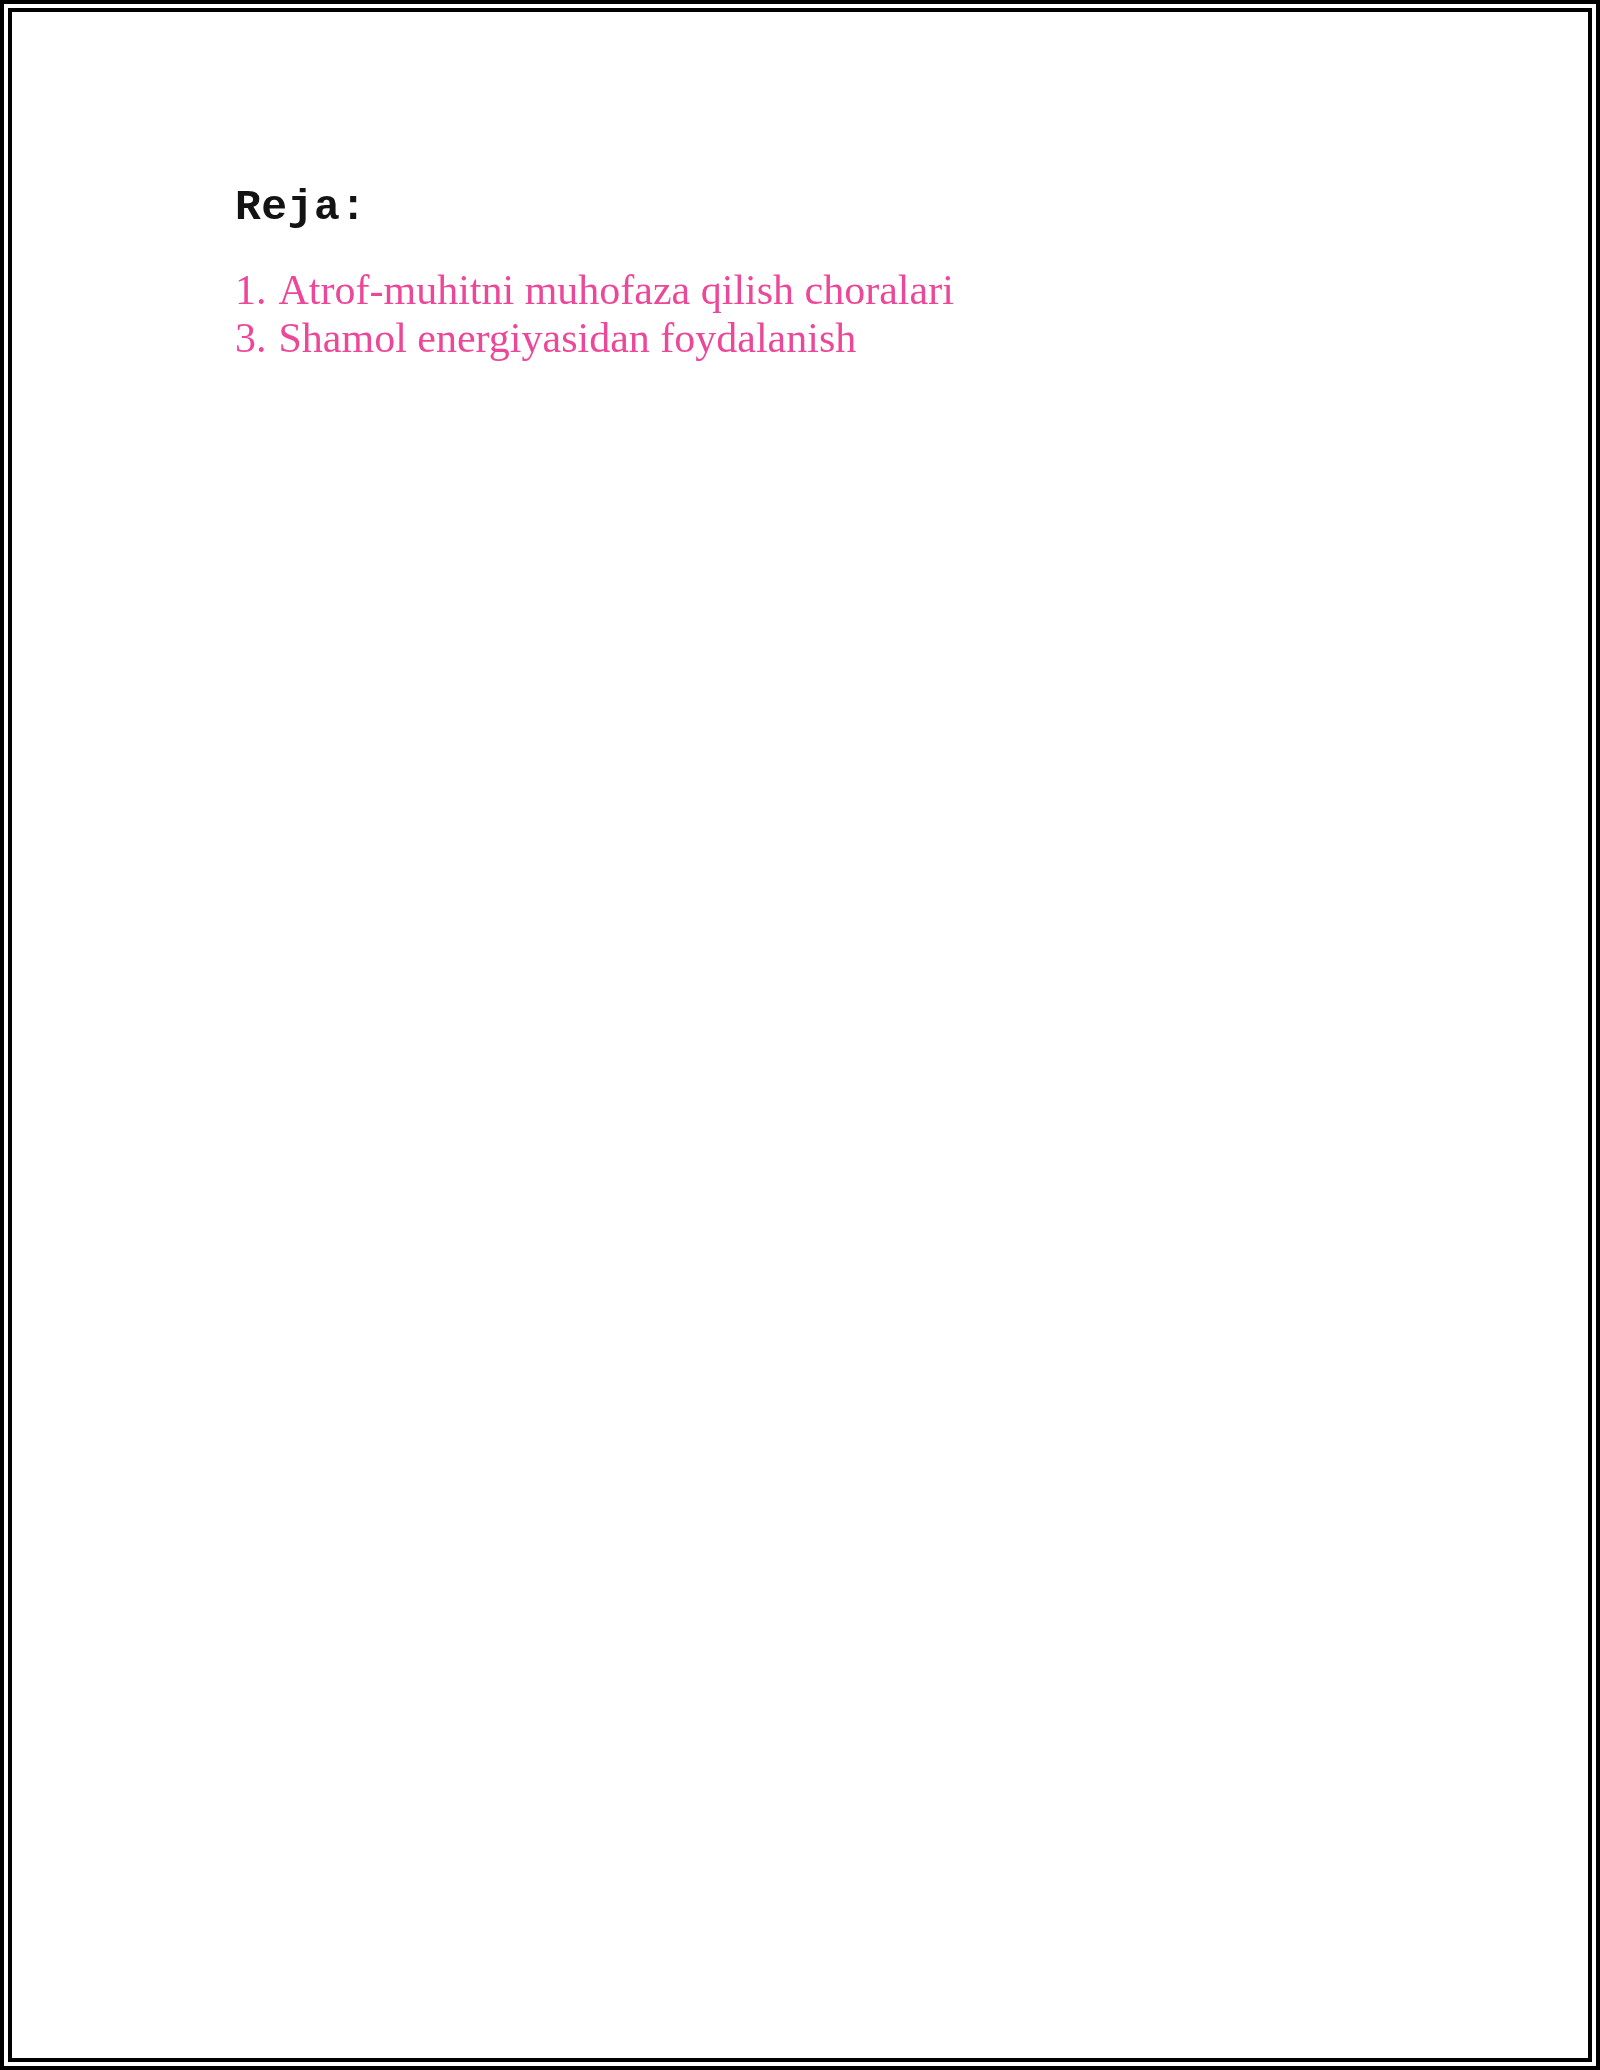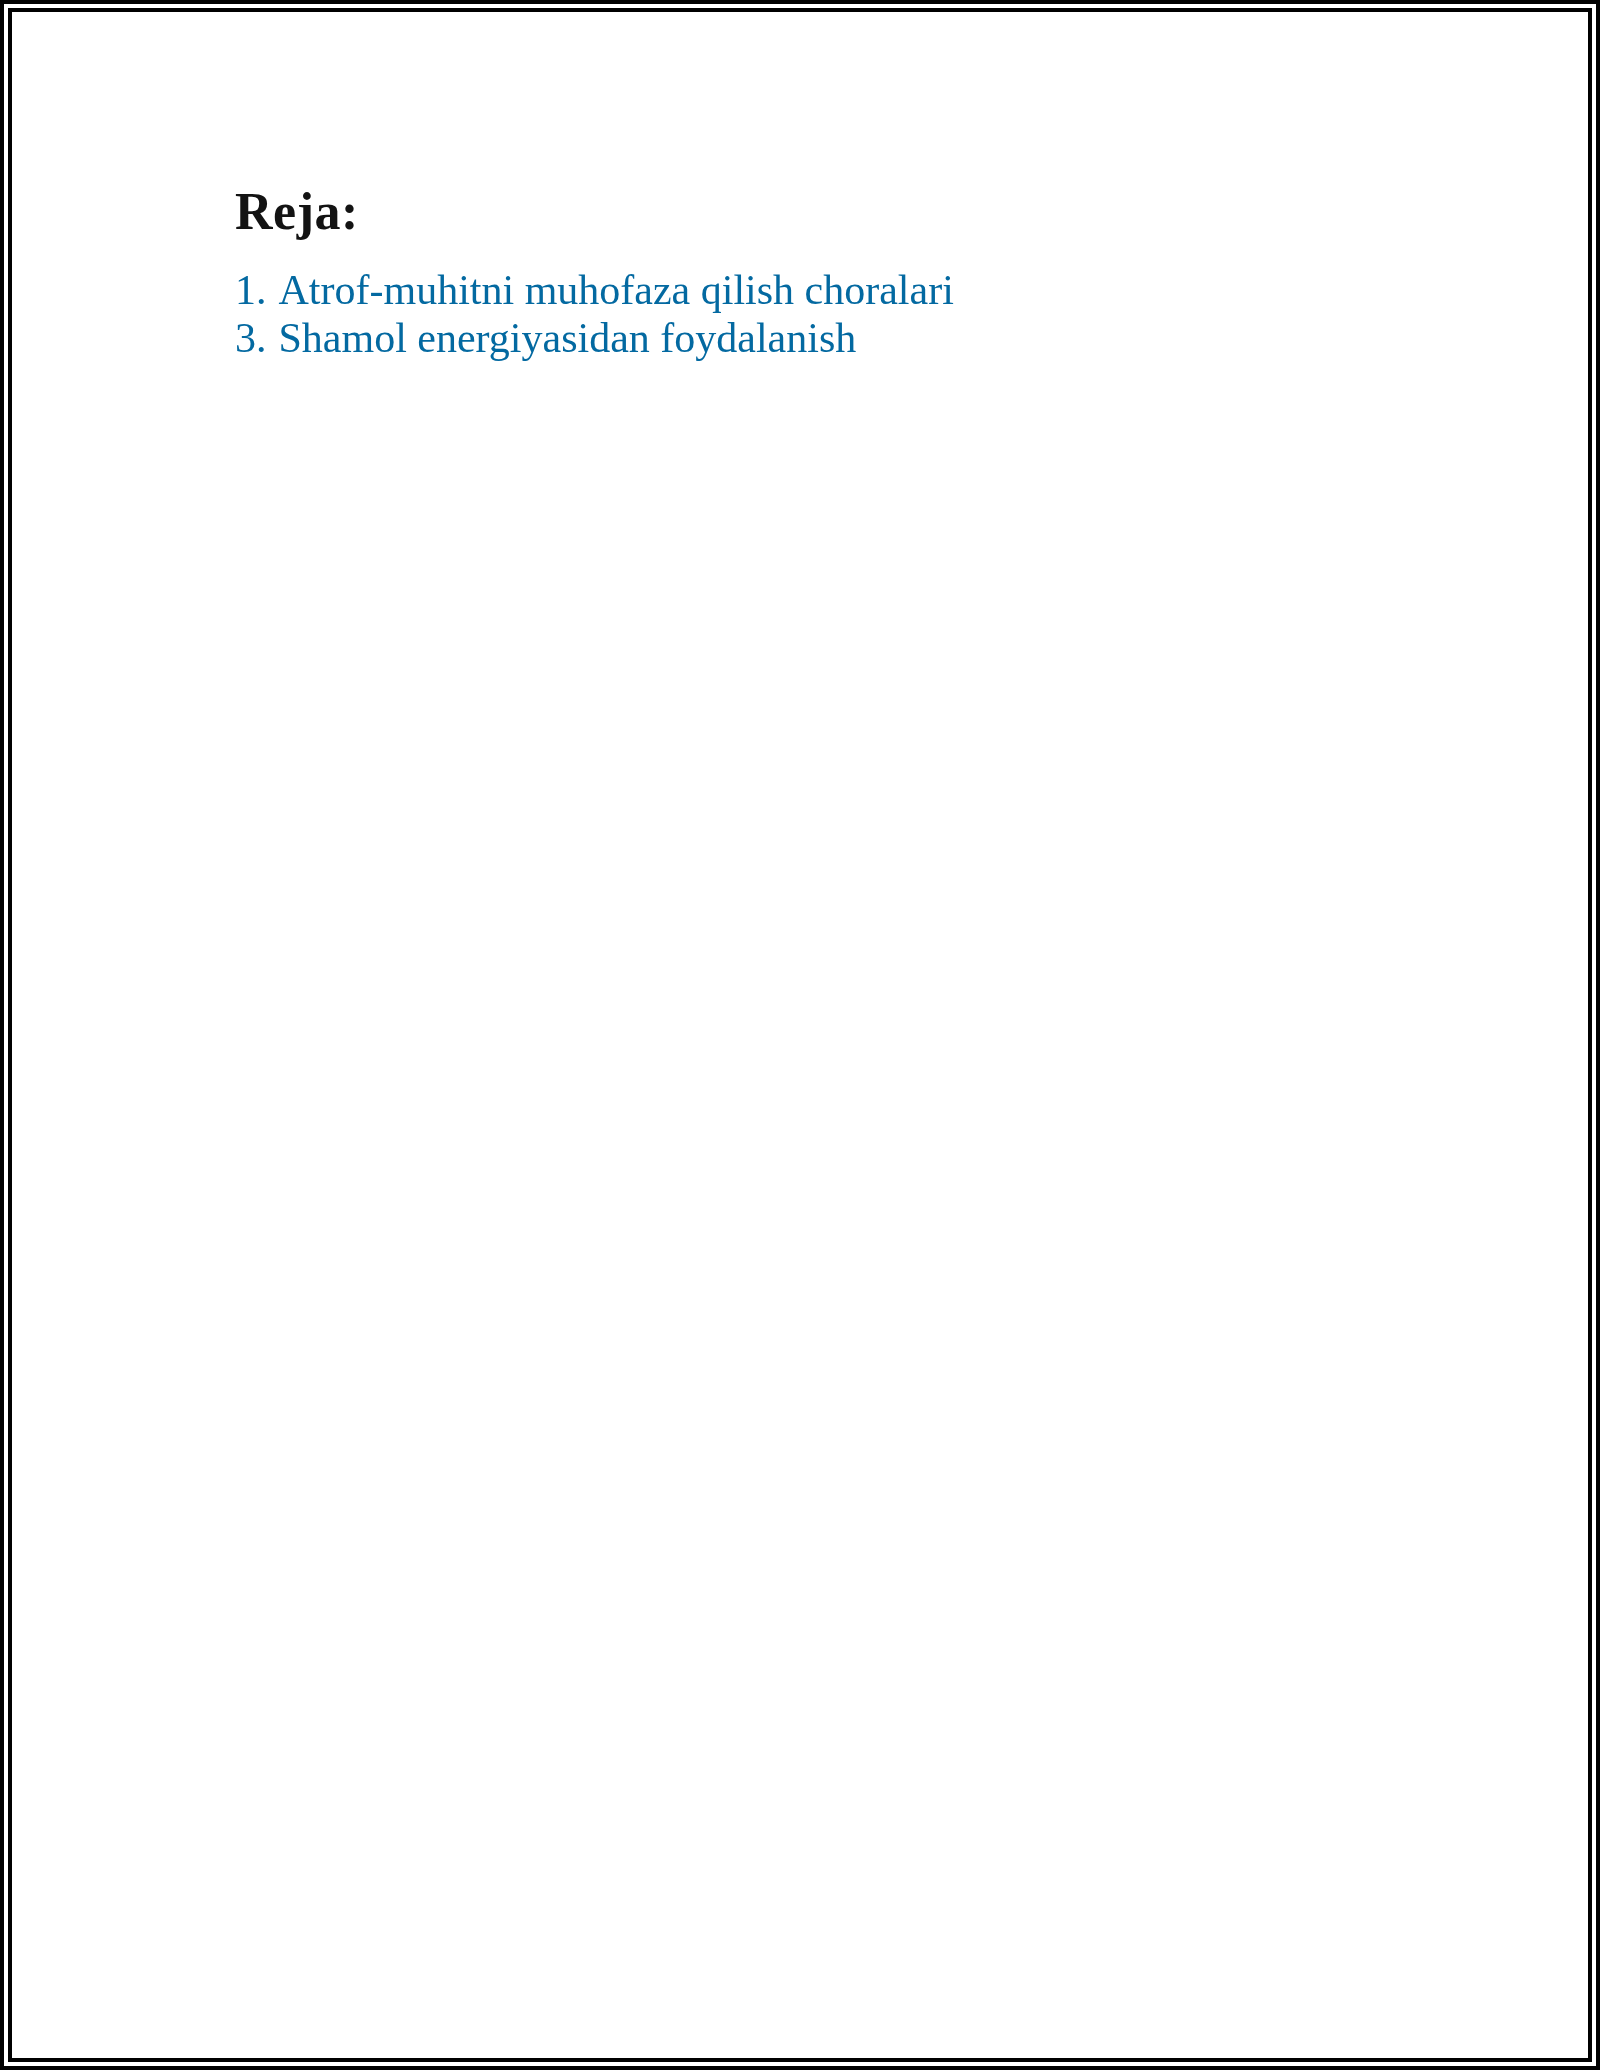--- a/index.html
+++ b/index.html
@@ -25,34 +25,35 @@
   .frame-inner {
     position: absolute;
     inset: 8px;
     border: 4px solid #000000;
     box-sizing: border-box;
   }
   .heading {
     position: absolute;
     left: 235px;
     top: 186px;
-    font-size: 52px;
+    font-size: 43px;
     line-height: 1.0;
     font-weight: bold;
     color: #131313;
     letter-spacing: 0.5px;
     margin: 0;
+    font-family: Liberation Mono, monospace;
   }
   .plan-list {
     position: absolute;
     left: 235px;
     top: 266px;
     font-size: 42px;
     line-height: 48px;
-    color: #0369a1;
+    color: #ec4899;
     margin: 0;
   }
   .list-item {
     white-space: nowrap;
   }
   .item-number {
     display: inline-block;
     margin-right: 12px;
   }
 </style>

